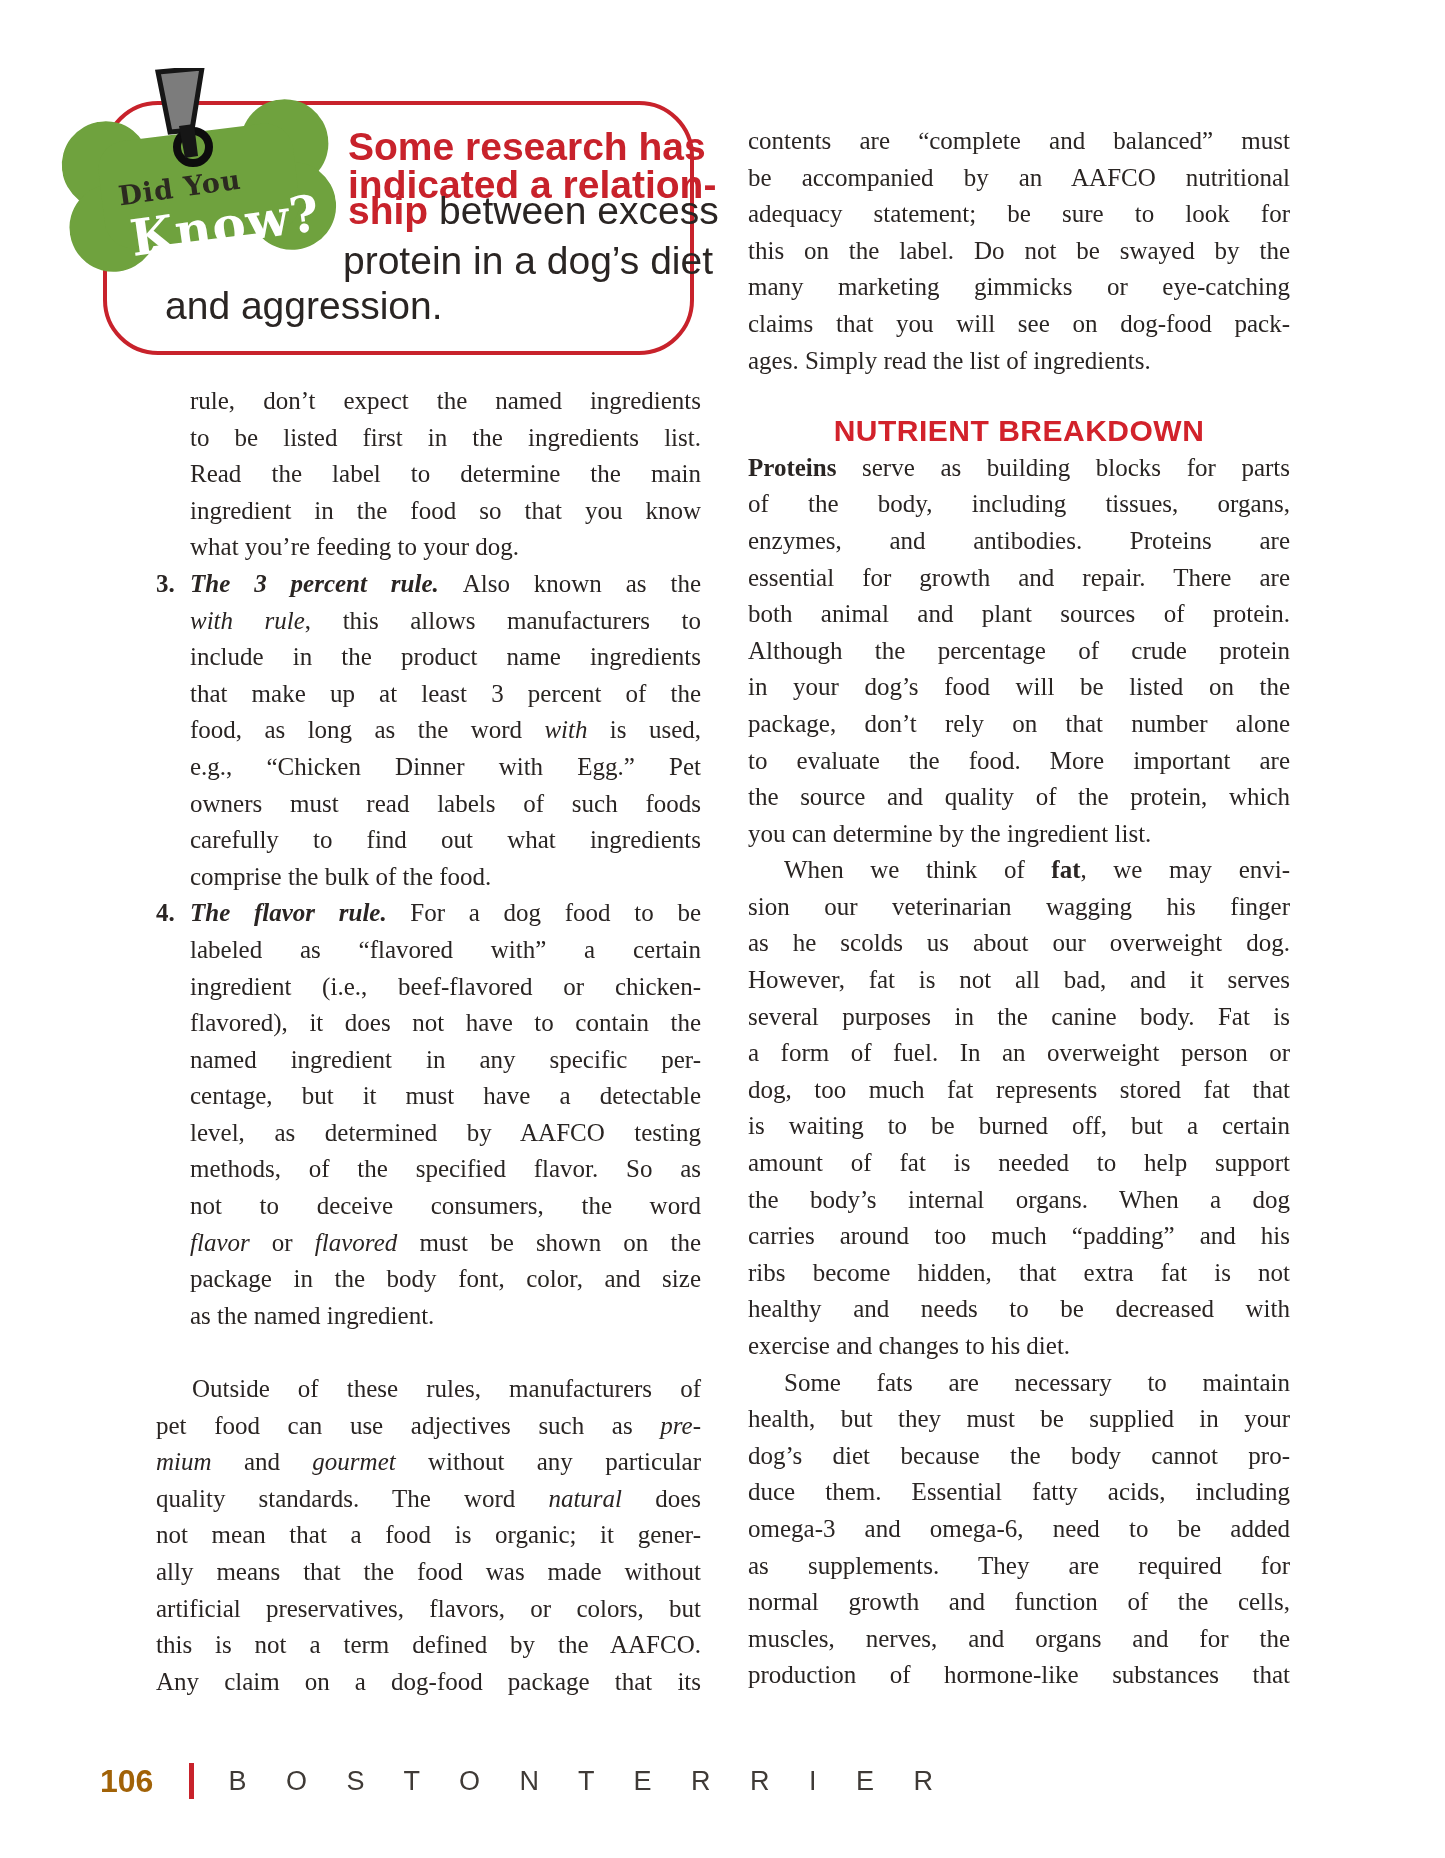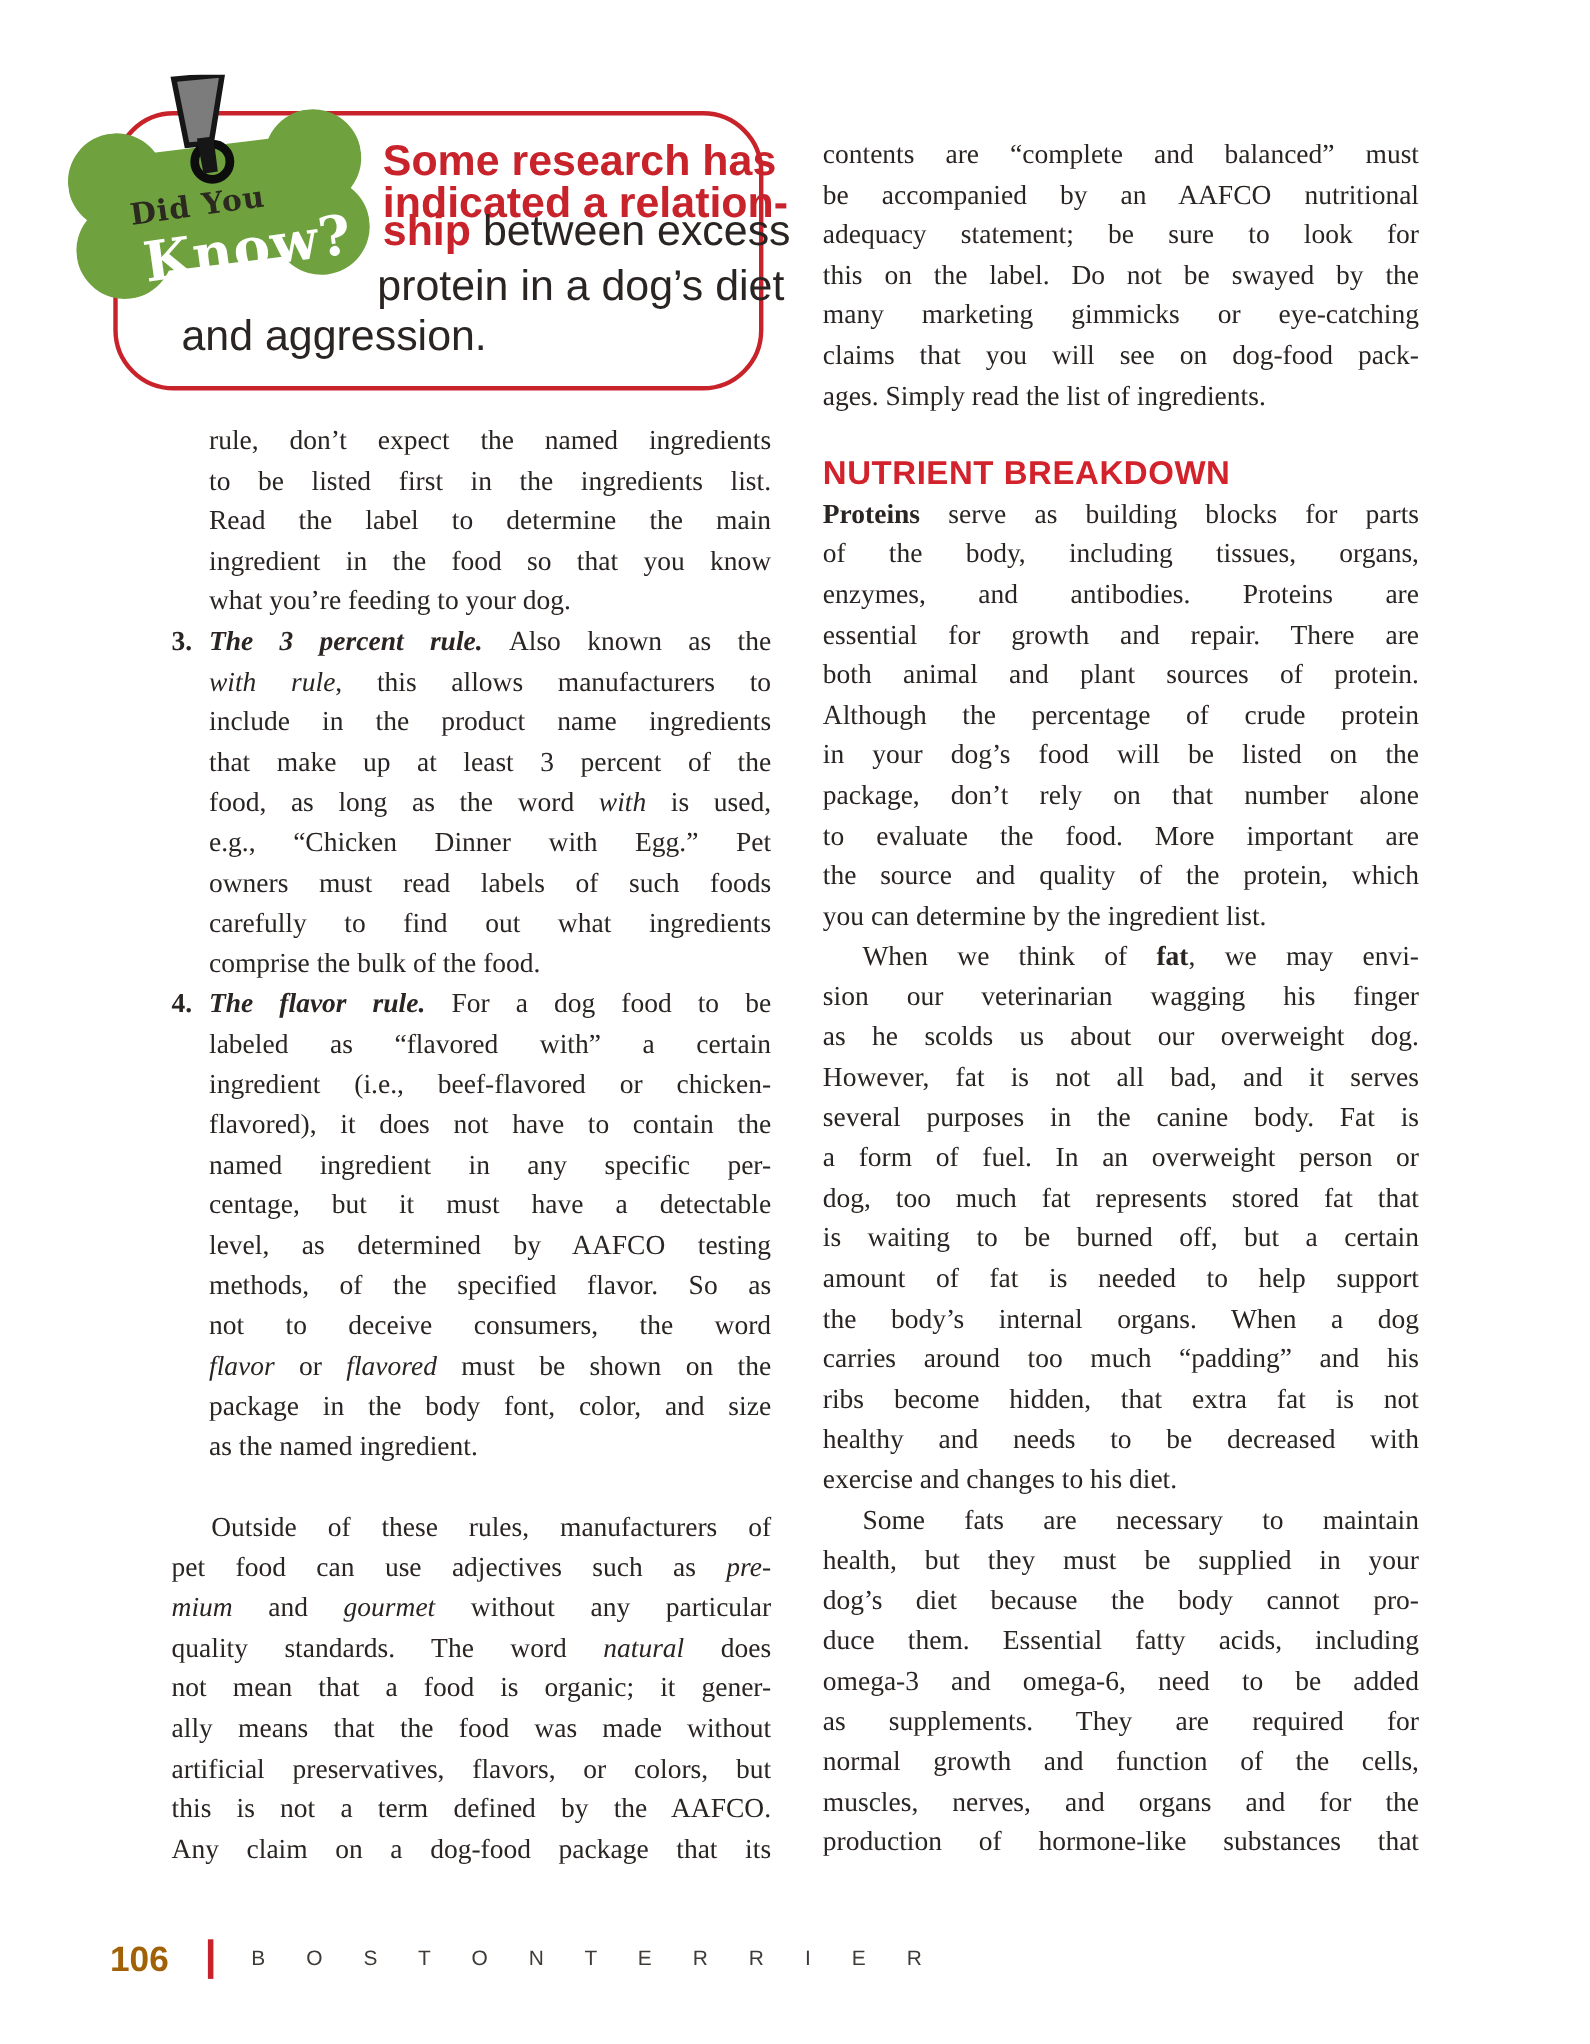--- a/index.html
+++ b/index.html
@@ -44,29 +44,29 @@
   .ln.end{text-align-last:left;}
   .ln.pad{padding-left:34px;}
   .ln.ind{text-indent:36px;}
   .num{position:absolute;left:0;top:0;font-weight:bold;text-indent:0;}
   .i{font-style:italic;}
   .b{font-weight:bold;}
   .bi{font-weight:bold;font-style:italic;}
   .heading{
     font-family:"Liberation Sans",sans-serif;font-weight:bold;font-size:30px;
     letter-spacing:0.5px;color:var(--heading-red);height:36.6px;line-height:36.6px;
-    margin-top:34px;text-align:left;white-space:nowrap;
+    margin-top:34px;text-align:center;white-space:nowrap;
   }
   
   .footer{position:absolute;left:100px;top:1760px;height:42px;display:flex;
     align-items:center;z-index:1;}
   .page-num{font-family:"Liberation Sans",sans-serif;font-weight:600;font-size:32px;
     color:#a16207;}
   .foot-bar{width:5px;height:36px;background:var(--accent-red);margin-left:36px;}
-  .book-title{font-family:"Liberation Sans",sans-serif;font-weight:300;font-size:19px;
+  .book-title{font-family:"Liberation Sans",sans-serif;font-weight:300;font-size:27px;
     letter-spacing:9px;word-spacing:14px;color:var(--footer-gray);margin-left:34px;
     white-space:nowrap;}
 </style>
 </head>
 <body>
 
 <div class="callout-border"></div>
 
 <div class="bone-wrap">
   <svg width="268" height="152" viewBox="0 0 268 152">

